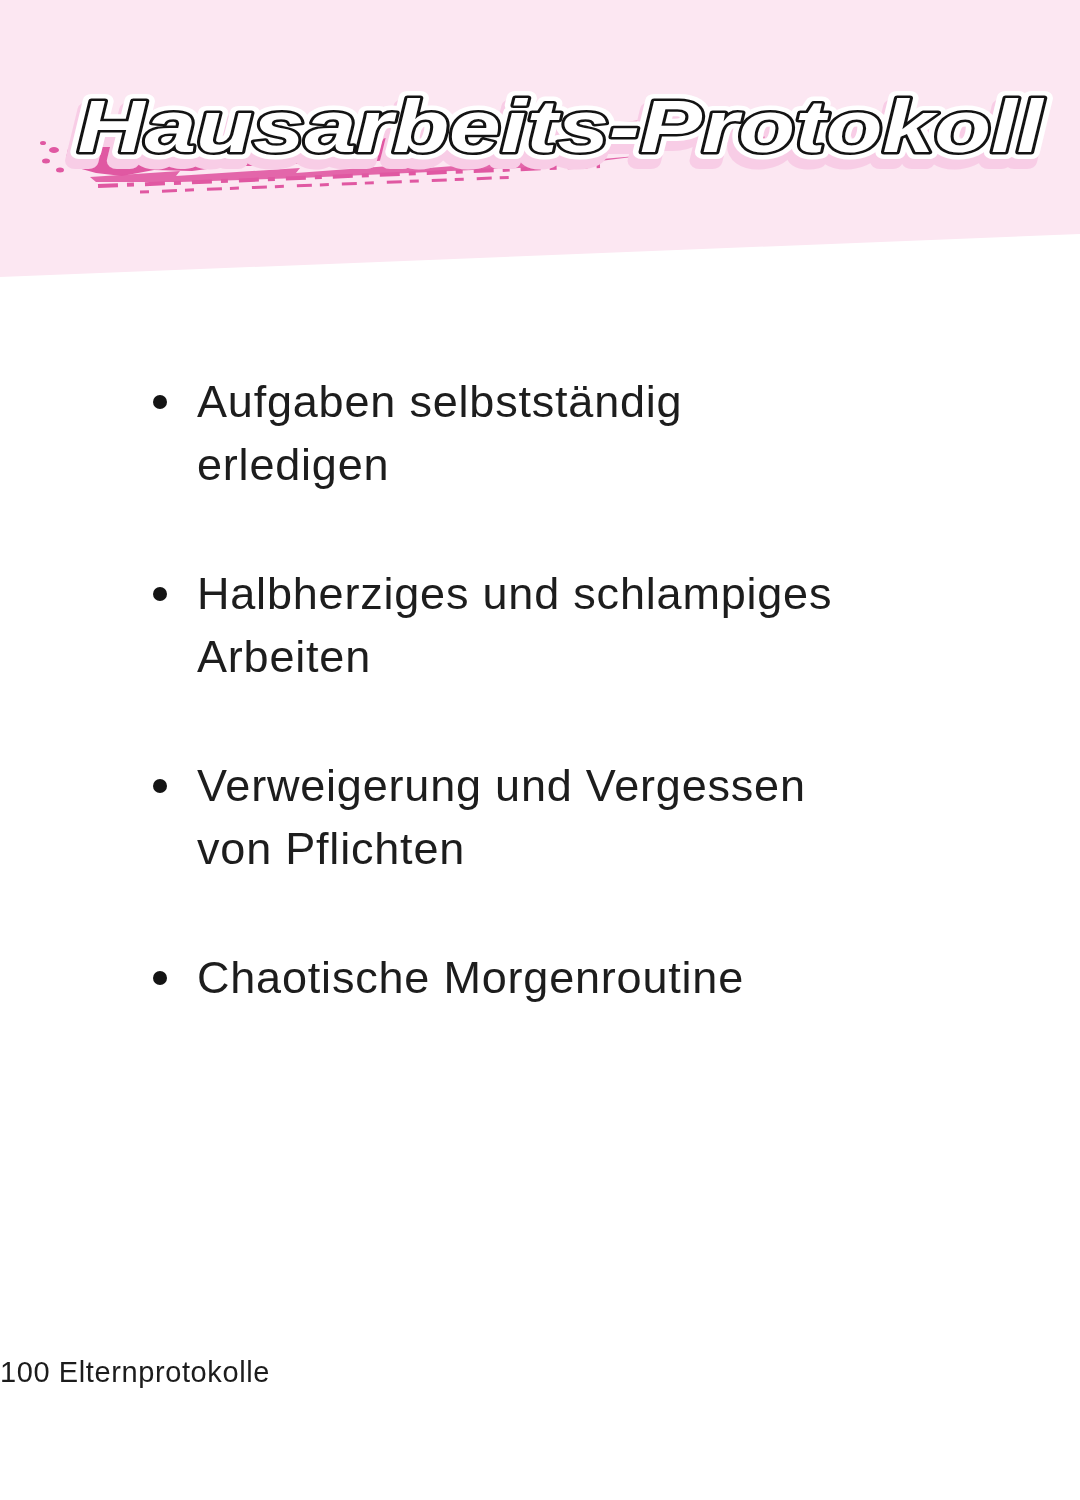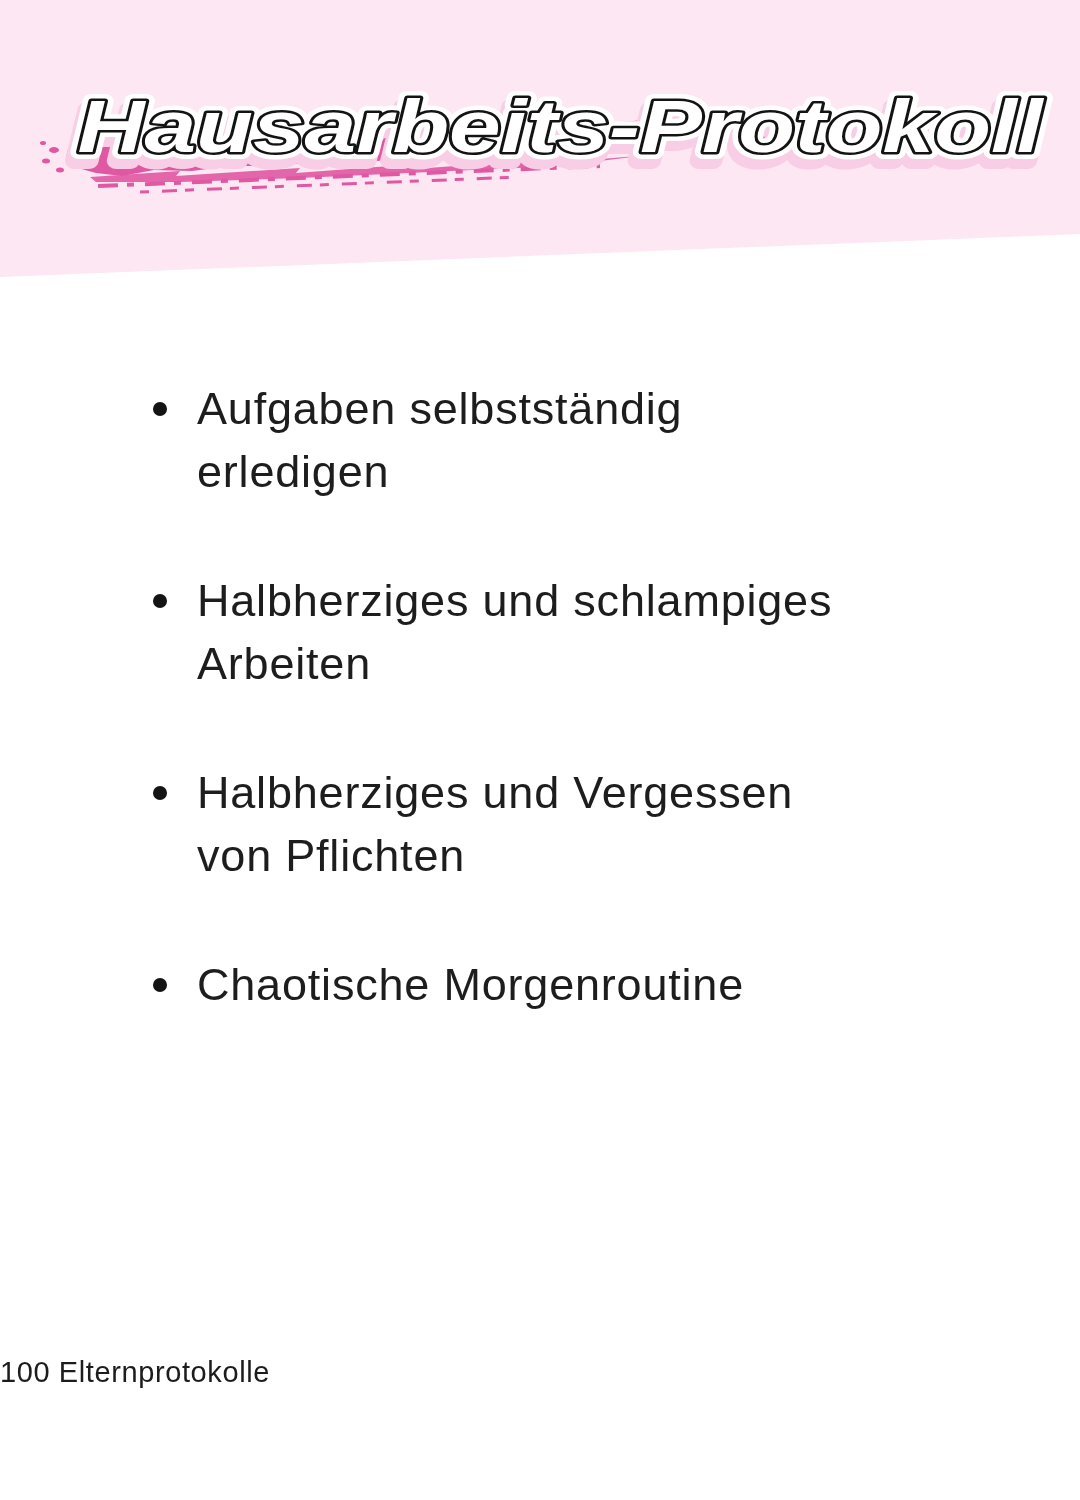--- a/index.html
+++ b/index.html
@@ -23,21 +23,21 @@
     font-family:"Liberation Sans","DejaVu Sans",sans-serif;
     font-weight:bold;font-style:italic;font-size:74px;
   }
 
   
   .list{
     position:absolute;left:153px;top:366px;width:830px;
     list-style:none;margin:0;padding:0;
     color:#1d1d1d;font-size:45px;line-height:63px;letter-spacing:0.8px;
   }
-  .list li{position:relative;padding-left:44px;margin:11px 0 66px 0;}
+  .list li{position:relative;padding-left:44px;margin:4px 0 66px 0;}
   .list .dot{
     position:absolute;left:0;top:25px;width:14px;height:14px;
     border-radius:50%;background:#141414;
   }
   .list .txt{white-space:pre-line;}
 
   
   .footer{
     position:absolute;left:0;top:1352px;width:1080px;
     font-size:29px;line-height:40px;
@@ -86,21 +86,21 @@
       <span class="txt">Aufgaben selbstständig
 erledigen</span>
     </li>
     <li>
       <span class="dot"></span>
       <span class="txt">Halbherziges und schlampiges
 Arbeiten</span>
     </li>
     <li>
       <span class="dot"></span>
-      <span class="txt">Halbherziges und Vergessen
+      <span class="txt">Verweigerung und Vergessen
 von Pflichten</span>
     </li>
     <li>
       <span class="dot"></span>
       <span class="txt">Chaotische Morgenroutine</span>
     </li>
   </ul>
 
   <div class="footer">100 Elternprotokolle</div>
 

